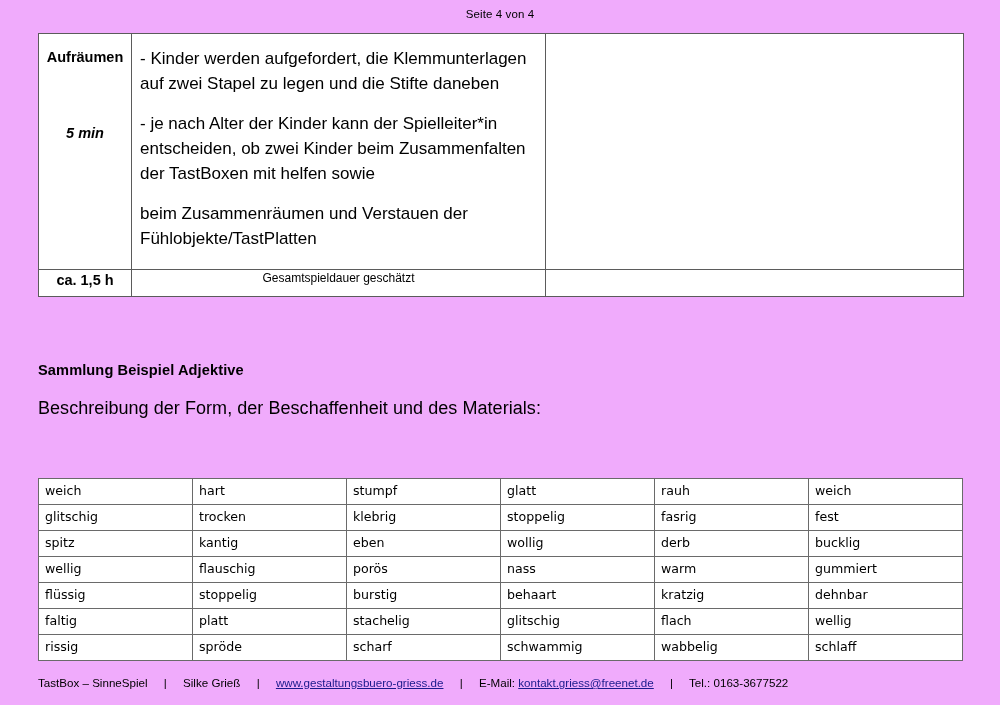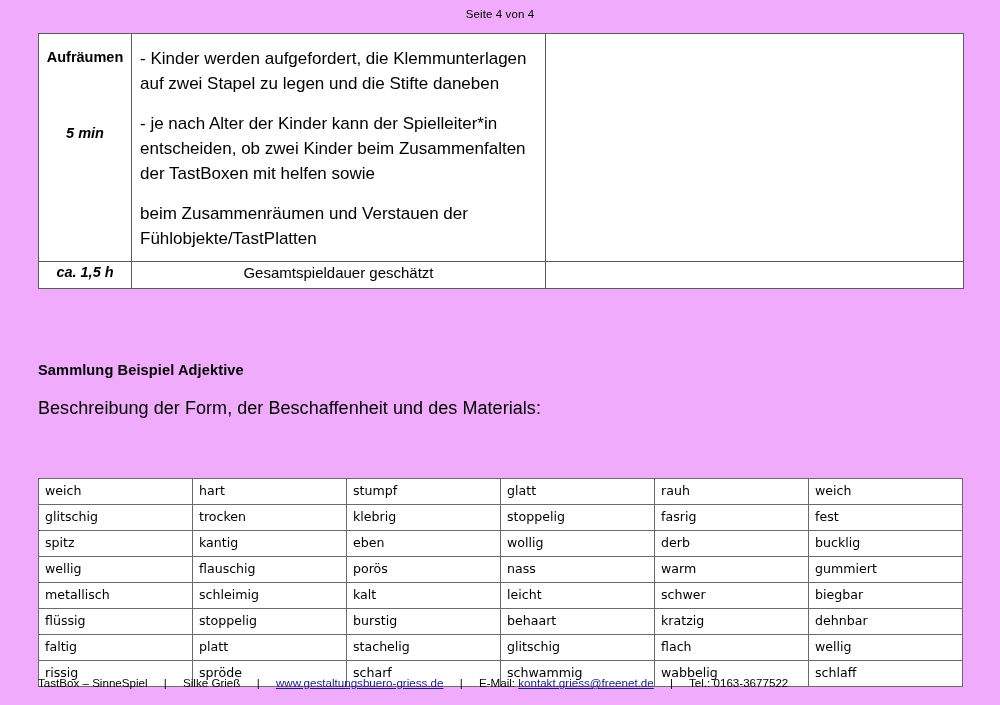--- a/index.html
+++ b/index.html
@@ -77,34 +77,33 @@
   }
 
   .desc-cell {
     padding: 13px 10px 10px 8px;
   }
   .desc-cell p {
     margin: 0 0 16px 0;
     font-size: 17px;
     line-height: 1.45;
   }
-  .desc-cell p:last-child { margin-bottom: 0; }
+  .desc-cell p:last-child { margin-bottom: 8px; }
 
   .total-row td { height: 26px; }
   .total-time {
     font-weight: bold;
-    font-style: italic;
     font-size: 14.5px;
     text-align: center;
     padding: 2px 4px;
     line-height: 1.4;
     margin-left: 13px;
   }
   .total-label {
-    font-size: 15px;
+    font-size: 12px;
     text-align: center;
     padding: 2px 4px;
     line-height: 1.4;
   }
 
   
   .section-heading {
     position: absolute;
     left: 38px;
     top: 362px;
@@ -233,28 +232,20 @@
       </tr>
       <tr>
         <td>wellig</td>
         <td>flauschig</td>
         <td>porös</td>
         <td>nass</td>
         <td>warm</td>
         <td>gummiert</td>
       </tr>
       <tr>
-        <td>metallisch</td>
-        <td>schleimig</td>
-        <td>kalt</td>
-        <td>leicht</td>
-        <td>schwer</td>
-        <td>biegbar</td>
-      </tr>
-      <tr>
         <td>flüssig</td>
         <td>stoppelig</td>
         <td>burstig</td>
         <td>behaart</td>
         <td>kratzig</td>
         <td>dehnbar</td>
       </tr>
       <tr>
         <td>faltig</td>
         <td>platt</td>

